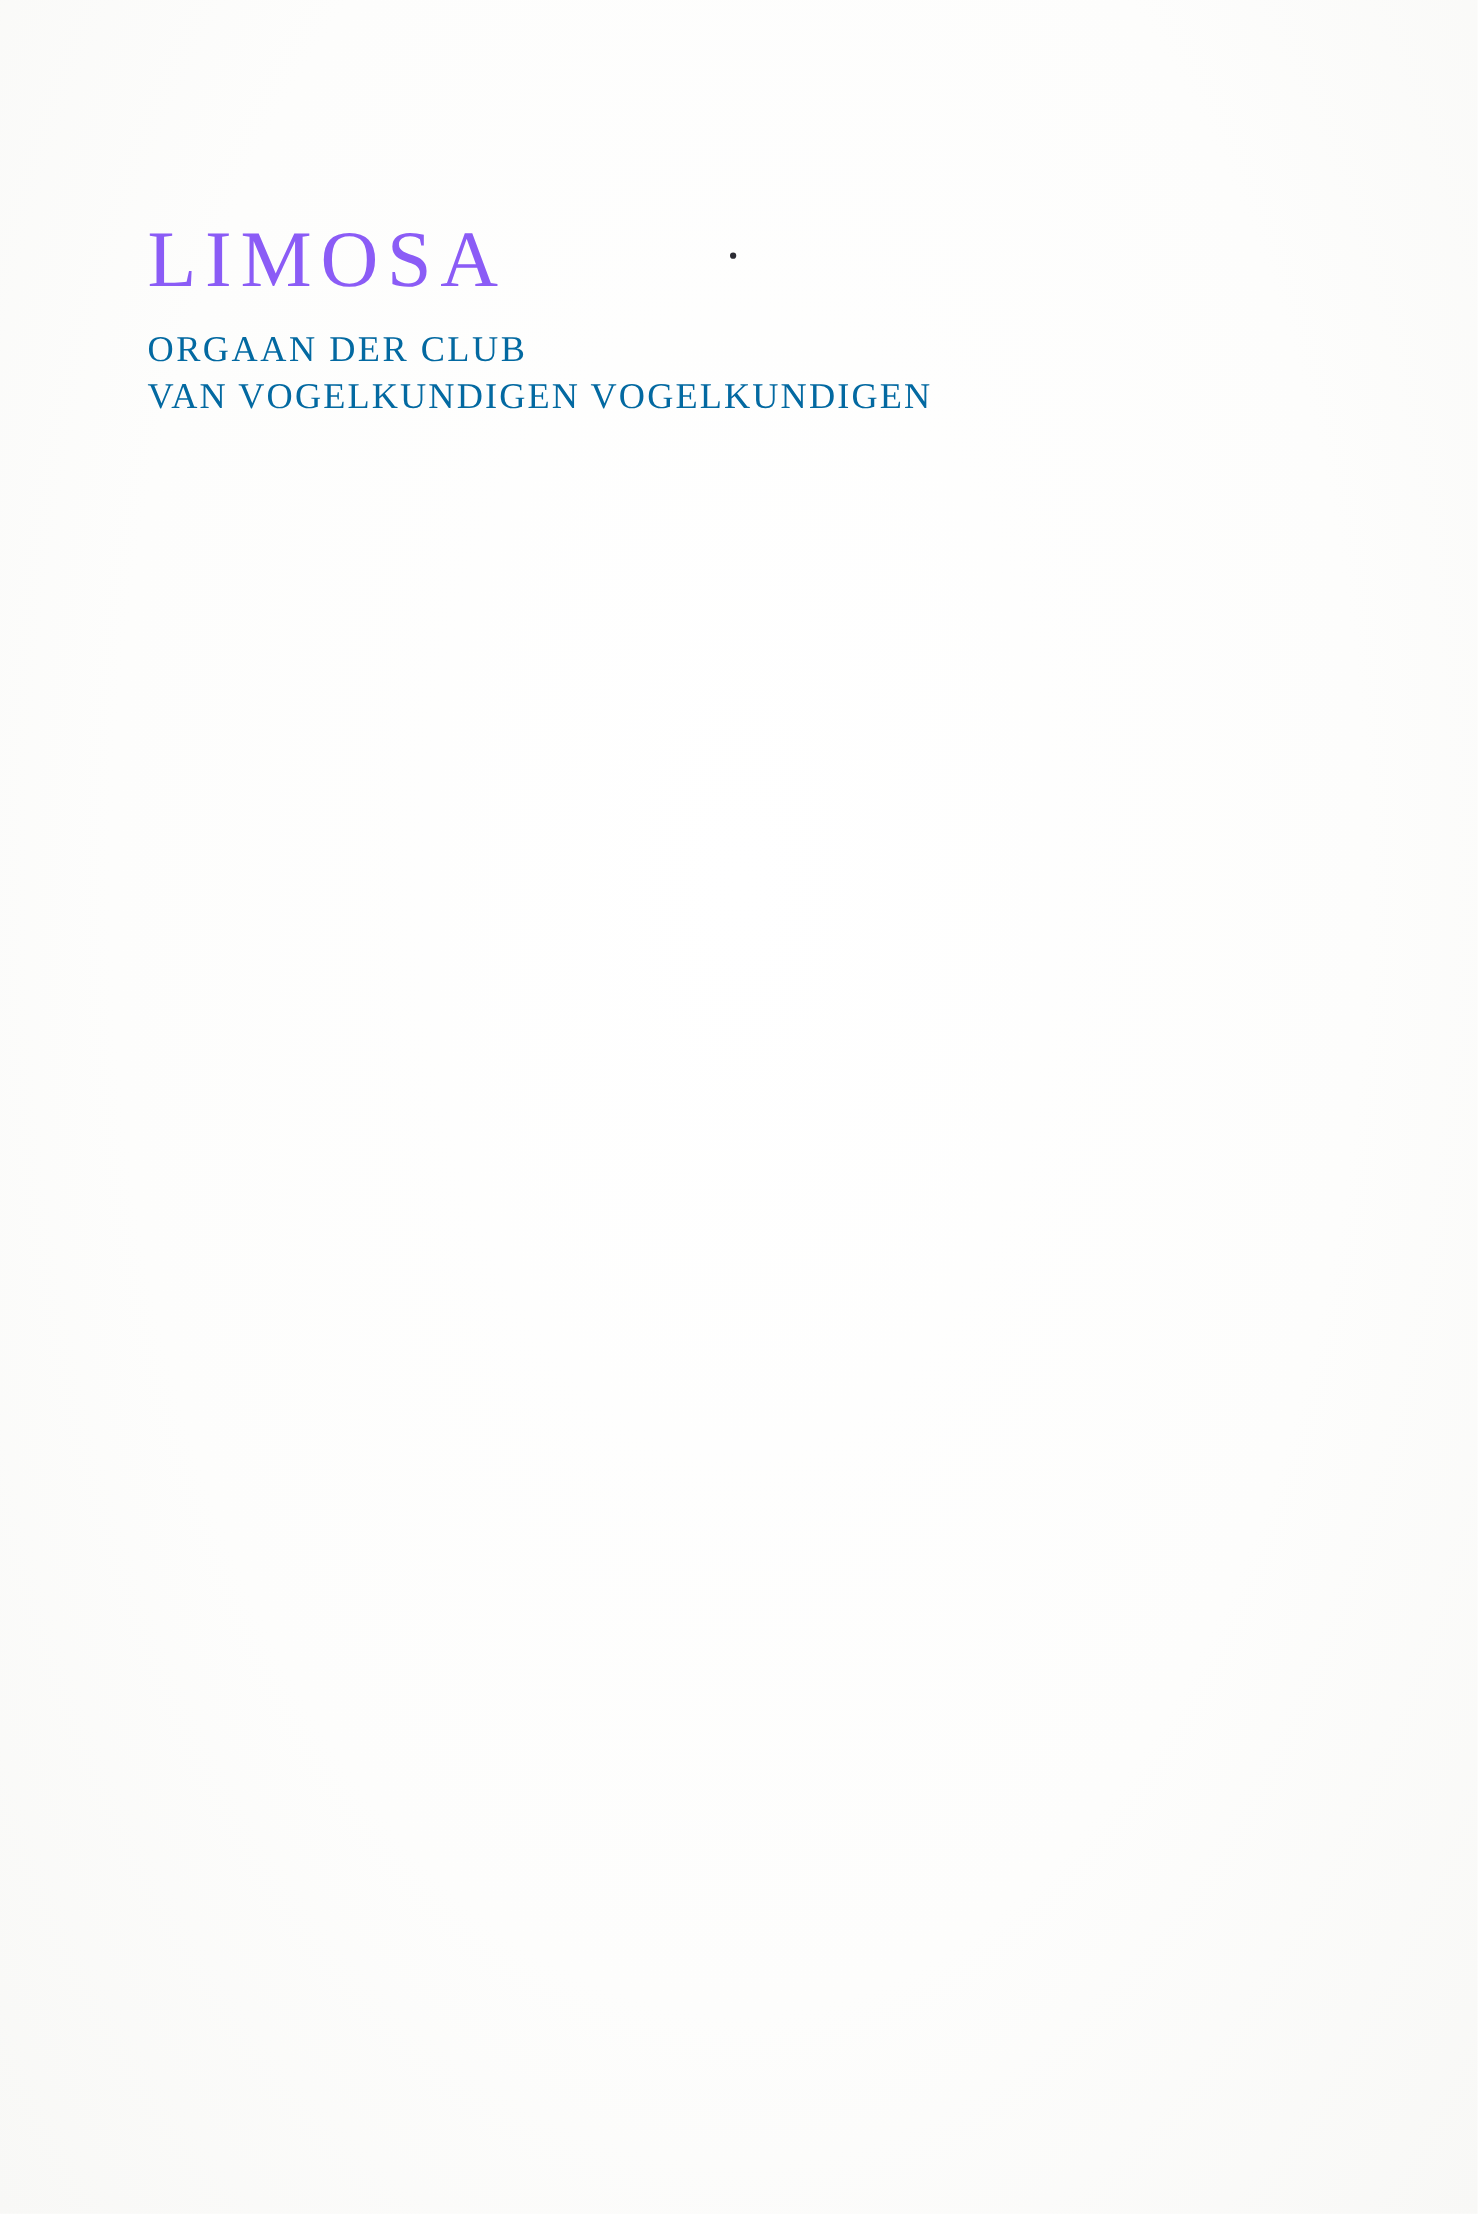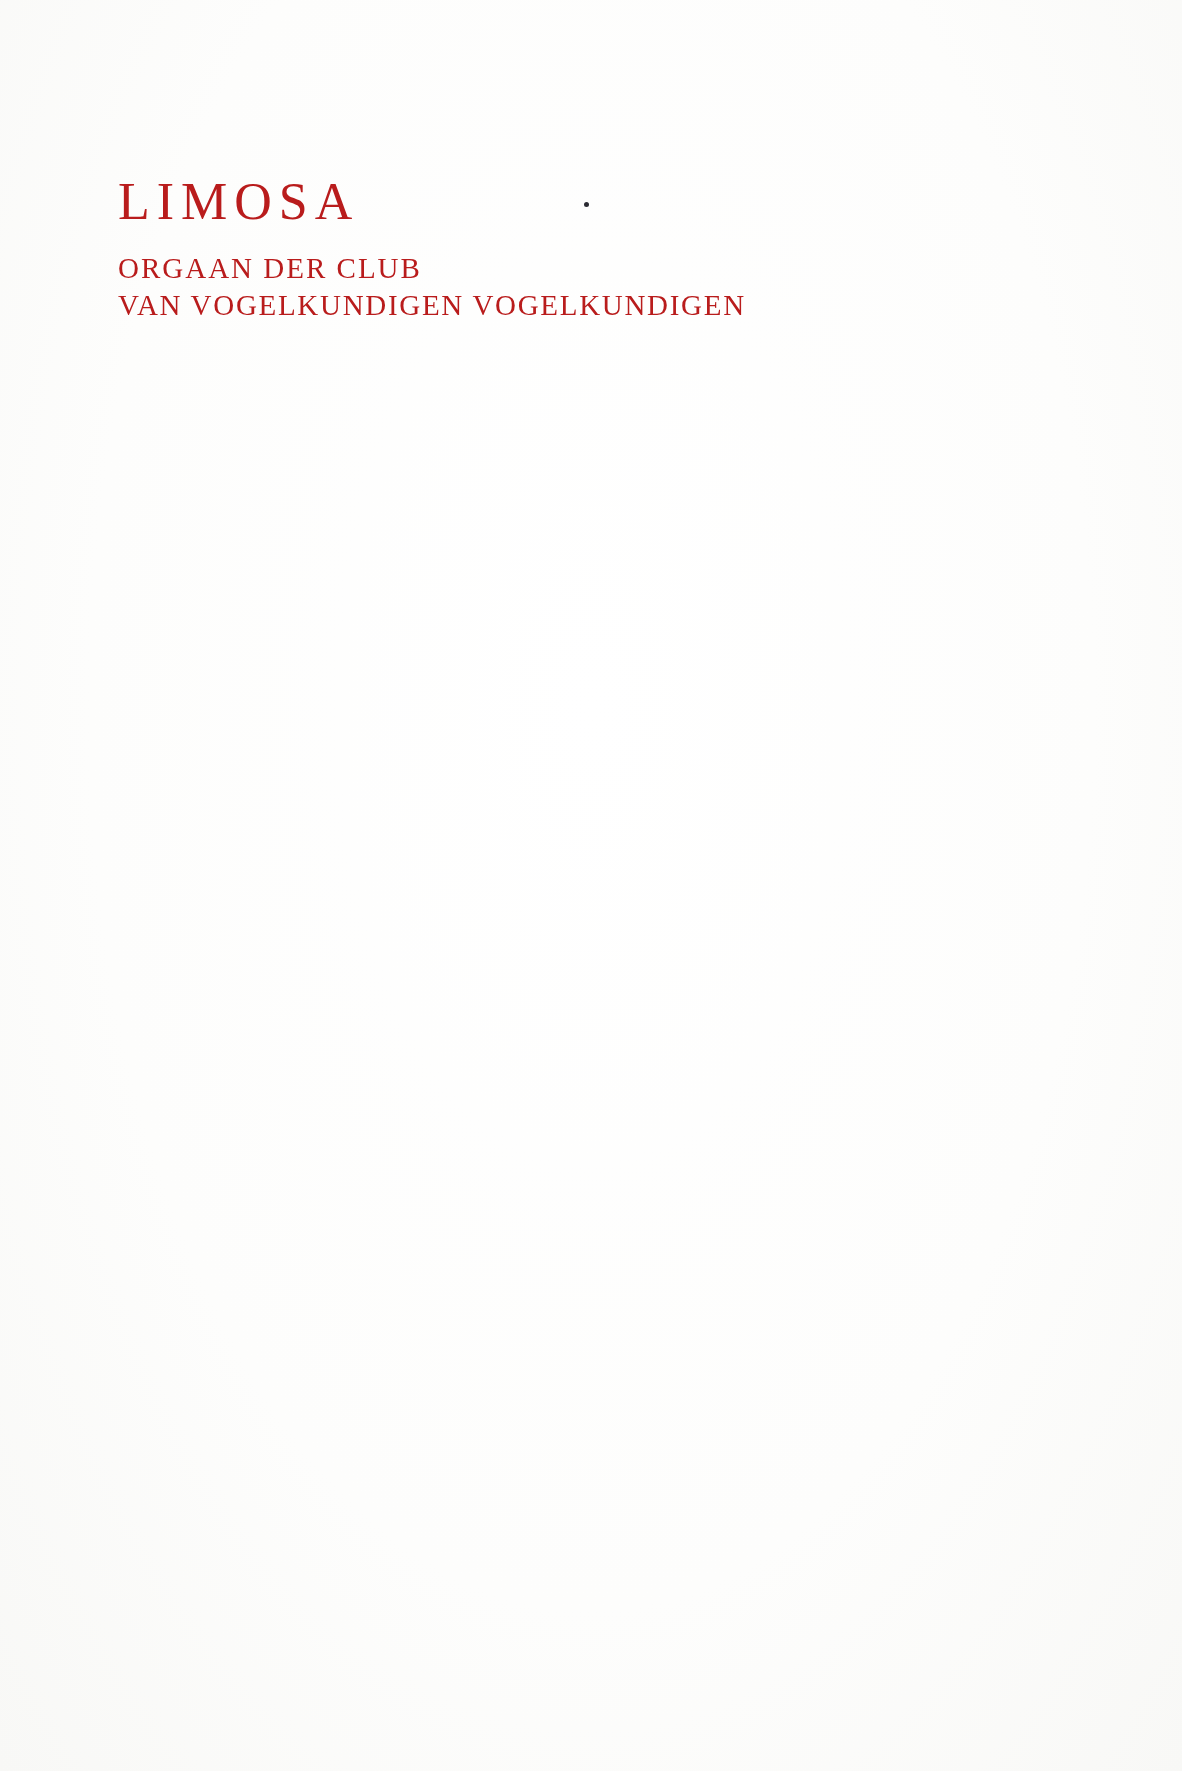--- a/index.html
+++ b/index.html
@@ -32,24 +32,24 @@
 
   .masthead {
     position: absolute;
     left: 118px;
     top: 176px;
     width: 860px;
   }
 
   .journal-title {
     font-family: "Liberation Serif", serif;
-    font-size: 52px;
+    font-size: 64px;
     line-height: 1.0;
     letter-spacing: 7px;
-    color: #b91c1c;
+    color: #8b5cf6;
     font-weight: 400;
     white-space: nowrap;
   }
 
   .title-dot {
     position: absolute;
     left: 466px;
     top: 26px;
     width: 5px;
     height: 5px;
@@ -59,21 +59,21 @@
 
   .subtitle-block {
     margin-top: 22px;
   }
 
   .subtitle-line {
     font-family: "Liberation Serif", serif;
     font-size: 29px;
     line-height: 1.28;
     letter-spacing: 2.0px;
-    color: #b91c1c;
+    color: #0369a1;
     font-weight: 400;
     white-space: nowrap;
   }
 
   .subtitle-line.second {
     letter-spacing: 1.7px;
   }
 </style>
 </head>
 <body>

